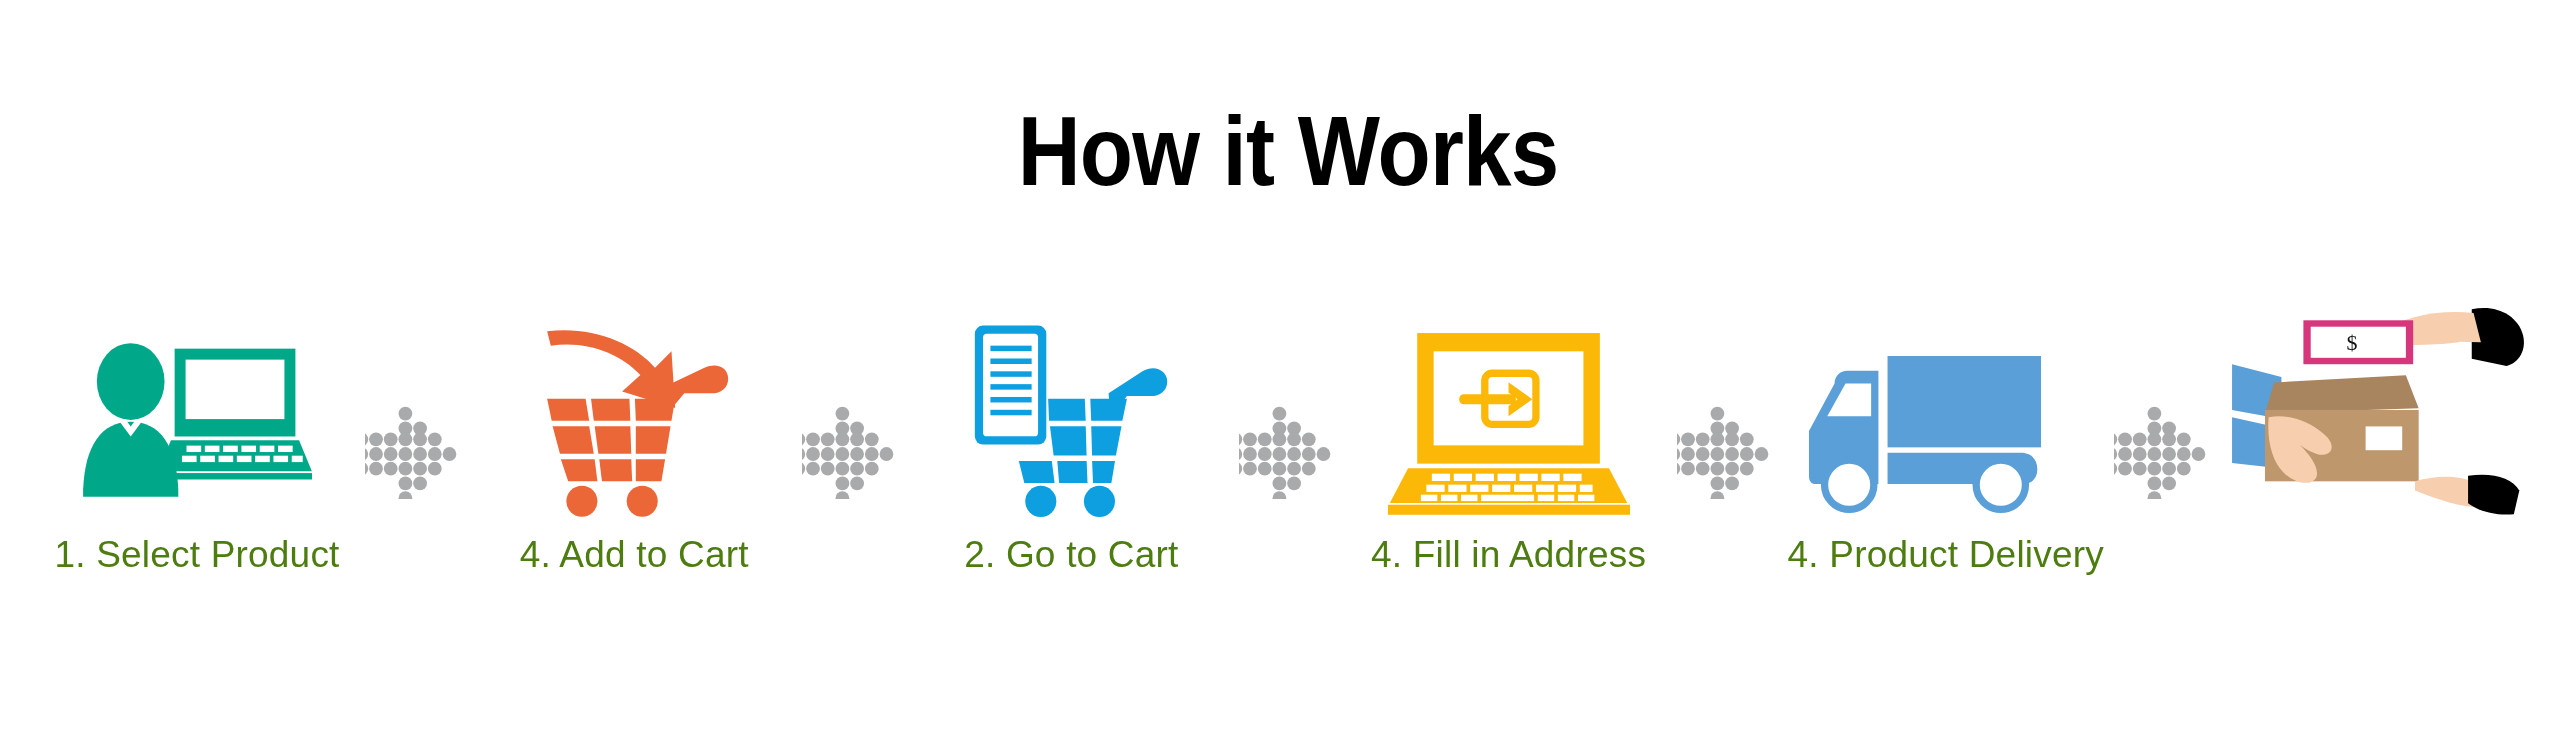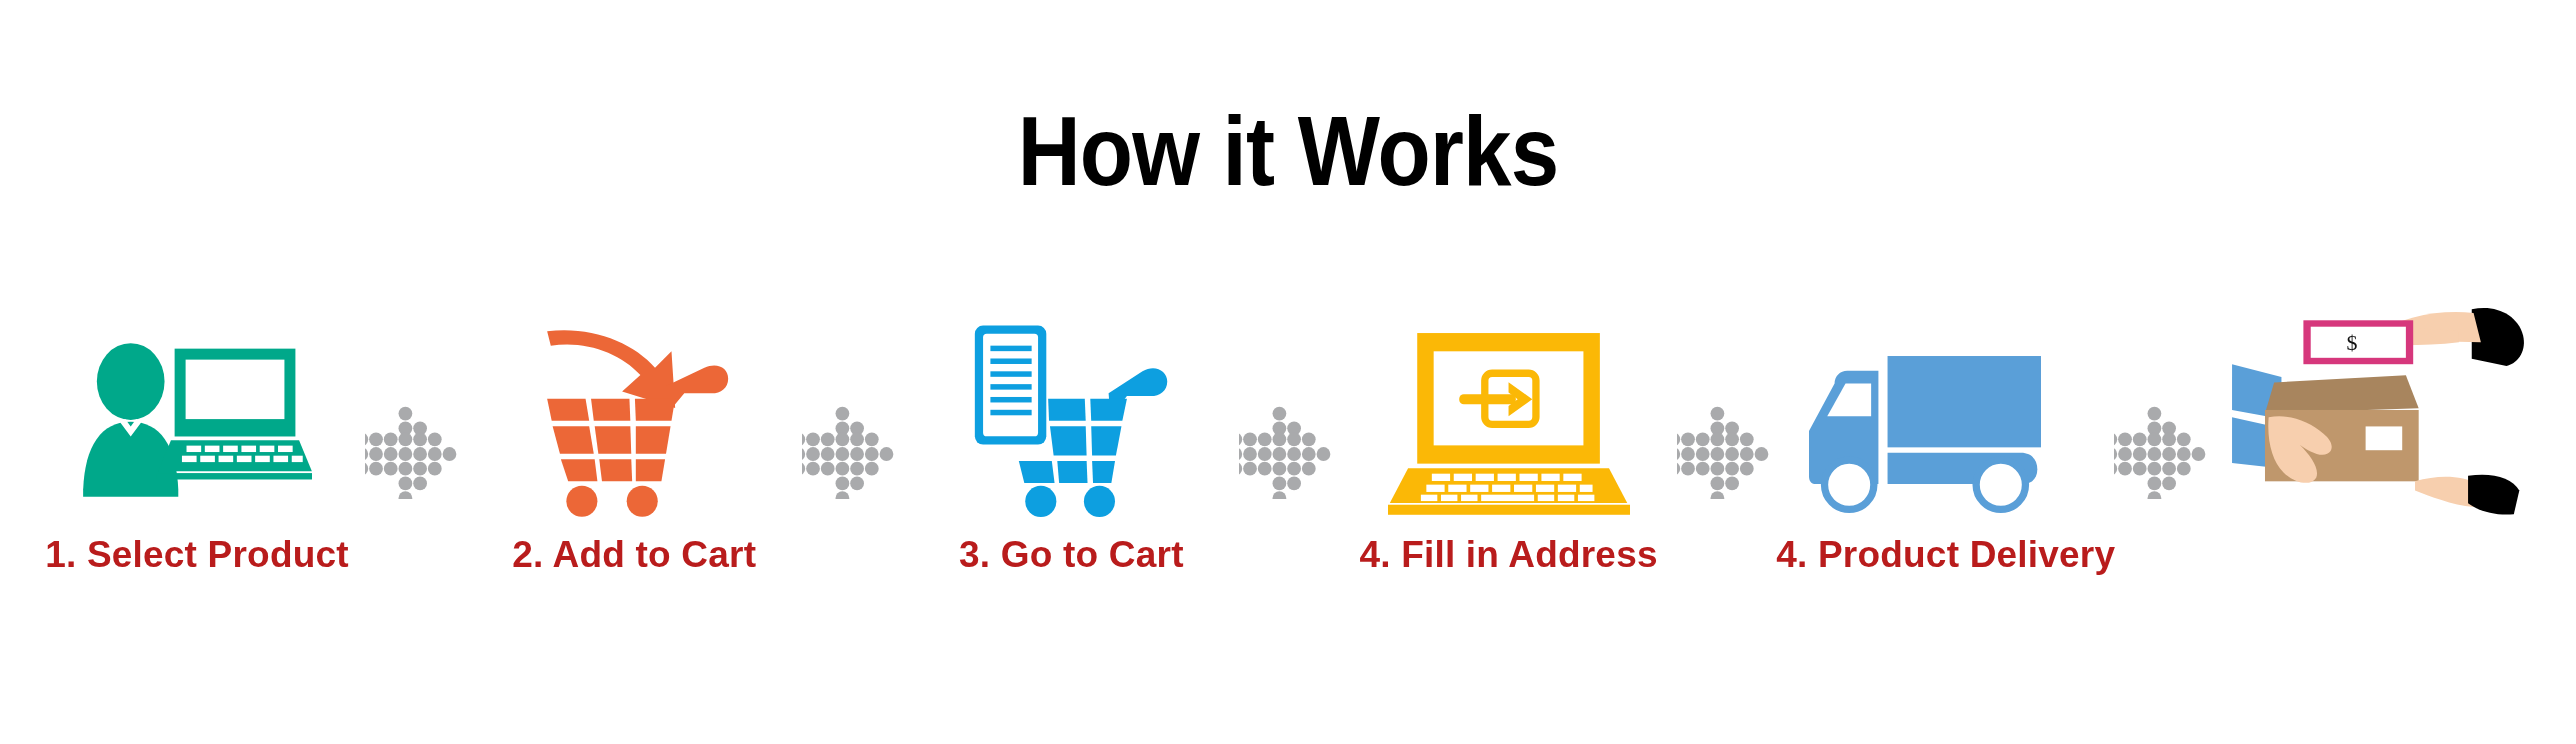--- a/index.html
+++ b/index.html
@@ -68,22 +68,22 @@
     height: 215px;
     position: relative;
     display: flex;
     align-items: flex-end;
     justify-content: center;
   }
 
   .caption {
     margin-top: 18.3px;
     font-size: 37px;
-    font-weight: 700;
-    color: #b91c1c;
+    font-weight: 400;
+    color: #4d7c0f;
     white-space: nowrap;
     text-align: center;
     line-height: 1.1;
     letter-spacing: 0.2px;
   }
 
   
   .sep {
     width: 101px;
     height: 366px;
@@ -228,21 +228,21 @@
           <g fill="#ec6737">
             <path d="M25 152 L62 152 L65 176 L33 176 Z"></path>
             <path d="M67 152 L102 152 L103 176 L70 176 Z"></path>
             <path d="M107 152 L139 152 L135 176 L107 176 Z"></path>
           </g>
 
           <circle cx="48" cy="198" r="17" fill="#ec6737"></circle>
           <circle cx="114" cy="198" r="17" fill="#ec6737"></circle>
         </svg>
       </div>
-      <div class="caption">2. Add to Cart</div>
+      <div class="caption">4. Add to Cart</div>
     </div>
 
     <div class="sep">
       <svg width="101" height="101" viewBox="0 0 110 110">
         <g fill="#a9aaac">
           <circle cx="44" cy="17" r="7.5"></circle>
           <circle cx="44" cy="33" r="7.5"></circle>
             <circle cx="60" cy="33" r="7.5"></circle>
           <circle cx="-4" cy="45" r="7.5"></circle>
             <circle cx="12" cy="45" r="7.5"></circle>
@@ -307,21 +307,21 @@
           <g fill="#0d9fe0">
             <path d="M50 154 L86 154 L89 178 L56 178 Z"></path>
             <path d="M92 154 L124 154 L125 178 L94 178 Z"></path>
             <path d="M130 154 L155 154 L151 178 L131 178 Z"></path>
           </g>
 
           <circle cx="74" cy="198" r="17" fill="#0d9fe0"></circle>
           <circle cx="138" cy="198" r="17" fill="#0d9fe0"></circle>
         </svg>
       </div>
-      <div class="caption">3. Go to Cart</div>
+      <div class="caption">2. Go to Cart</div>
     </div>
 
     <div class="sep">
       <svg width="101" height="101" viewBox="0 0 110 110">
         <g fill="#a9aaac">
           <circle cx="44" cy="17" r="7.5"></circle>
           <circle cx="44" cy="33" r="7.5"></circle>
             <circle cx="60" cy="33" r="7.5"></circle>
           <circle cx="-4" cy="45" r="7.5"></circle>
             <circle cx="12" cy="45" r="7.5"></circle>

